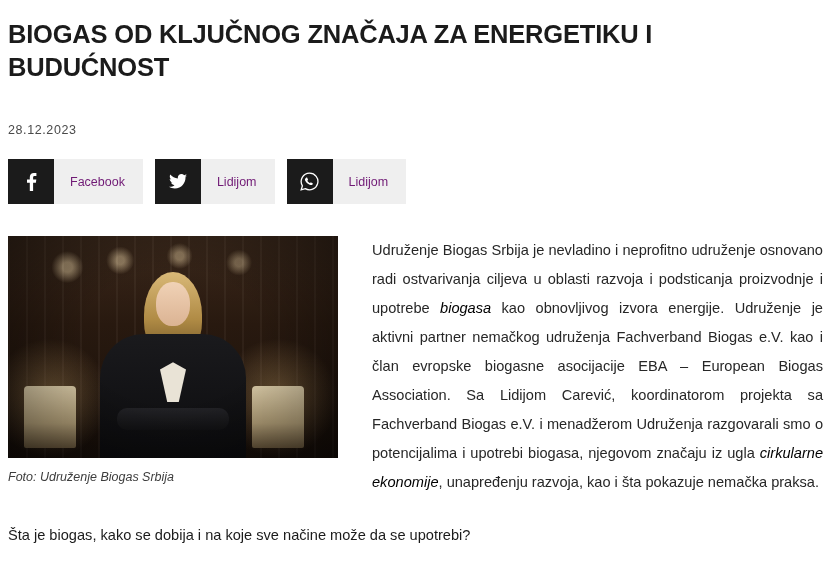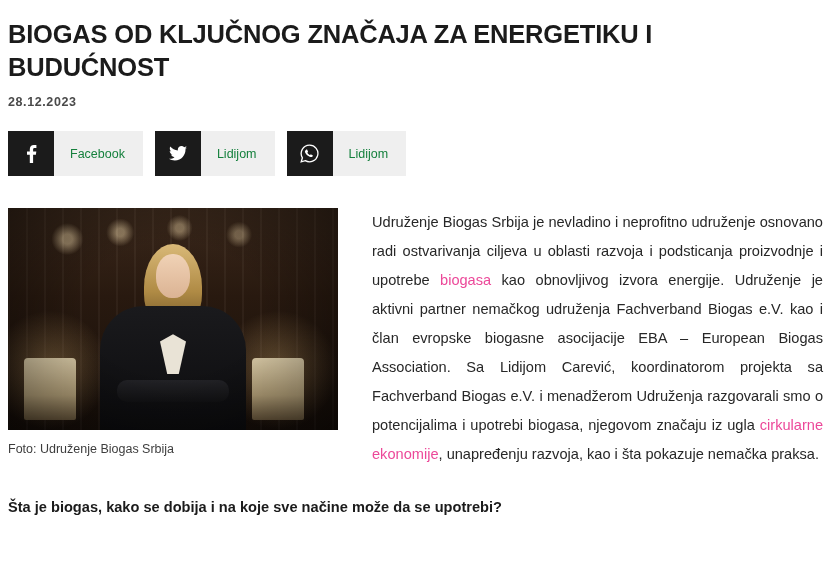--- a/index.html
+++ b/index.html
@@ -27,23 +27,23 @@
     padding: 18px 40px 0 0;
     font-size: 25.5px;
     line-height: 1.28;
     font-weight: bold;
     letter-spacing: -0.2px;
     text-transform: uppercase;
     color: #1b1b1b;
     font-family: "Liberation Sans", sans-serif;
   }
   .article-date {
-    margin-top: 12px;
+    margin-top: 40px;
     font-size: 12.5px;
-    font-weight: bold;
+    font-weight: normal;
     letter-spacing: 0.6px;
     color: #4a4a4a;
   }
 
   
   .share-row {
     display: flex;
     gap: 12px;
     margin-top: 22px;
   }
@@ -62,21 +62,21 @@
     background: #1b1b1b;
     display: flex;
     align-items: center;
     justify-content: center;
     flex: 0 0 auto;
   }
   .share-icon-box svg { display: block; }
   .share-label {
     padding: 0 18px 0 16px;
     font-size: 12.5px;
-    color: #15803d;
+    color: #701a75;
     white-space: nowrap;
   }
 
   
   .content {
     display: flex;
     margin-top: 32px;
     align-items: flex-start;
   }
   .figure {
@@ -187,39 +187,41 @@
     border-radius: 10px;
   }
   .photo .vignette {
     position: absolute;
     inset: 0;
     background: radial-gradient(ellipse at 50% 45%, rgba(0,0,0,0) 38%, rgba(0,0,0,0.55) 100%);
   }
   .figcaption {
     margin-top: 12px;
     font-size: 12.5px;
+    font-style: italic;
     color: #3d3d3d;
   }
 
   .article-body {
     flex: 1 1 auto;
     padding-left: 34px;
     font-size: 14.6px;
     line-height: 29px;
     text-align: justify;
     color: #272727;
   }
   .article-body a.inline-link {
-    color: #ec4899;
+    color: #000000;
     text-decoration: none;
+    font-style: italic;
   }
   .subheading {
     margin-top: 30px;
     font-size: 14.6px;
-    font-weight: bold;
+    font-weight: normal;
     color: #1b1b1b;
   }
 </style>
 </head>
 <body>
 
 <div class="page">
 
   <h1 class="article-title">BIOGAS OD KLJUČNOG ZNAČAJA ZA ENERGETIKU I BUDUĆNOST</h1>
 

